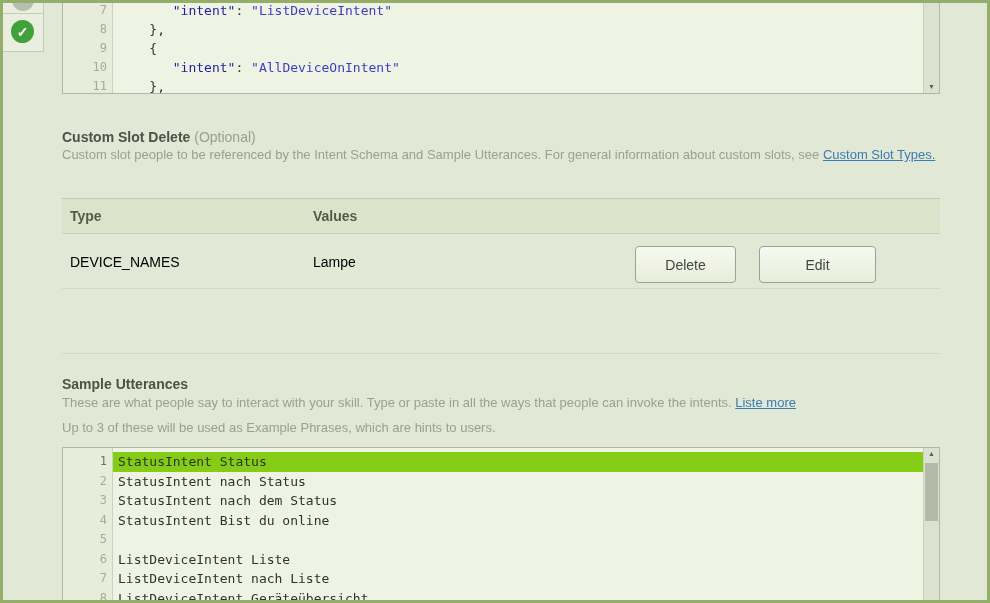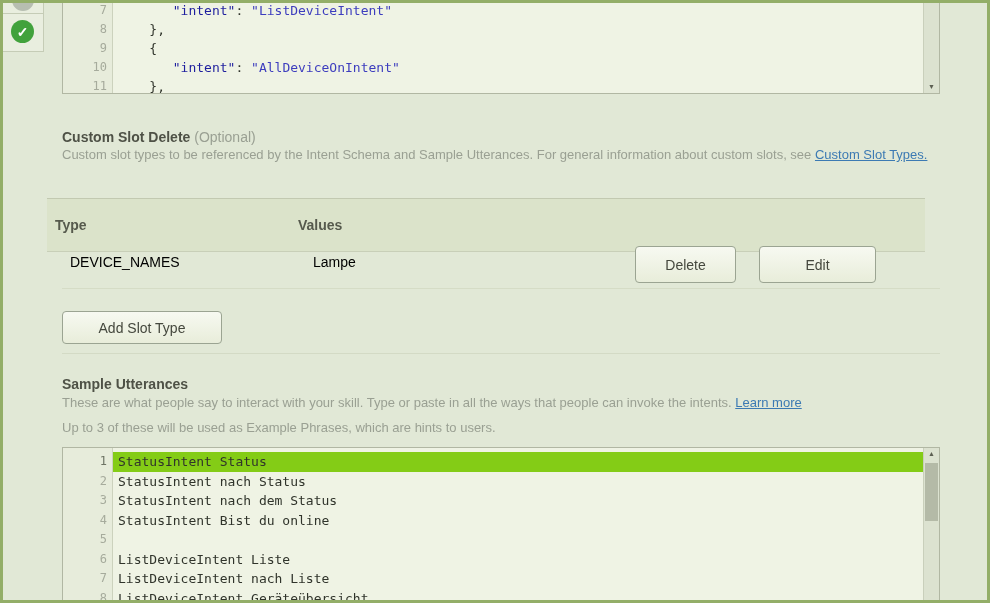--- a/index.html
+++ b/index.html
@@ -90,41 +90,40 @@
     <div class="scroll-track">
       <span class="scroll-arrow" style="bottom:1px;">▼</span>
     </div>
   </div>
 
   <div class="sec-title" style="left:59px;top:126px;">
     <span>Custom Slot Delete</span>
     <span class="opt">(Optional)</span>
   </div>
   <div class="desc" style="left:59px;top:144px;">
-    <span>Custom slot types to be referenced by the Intent Schema and Sample Utterances. For general information about custom slots, see </span><span class="lnk">Custom Slot Types.</span>
+    <span>Custom slot people to be referenced by the Intent Schema and Sample Utterances. For general information about custom slots, see </span><span class="lnk">Custom Slot Types.</span>
   </div>
 
-  <div class="tbl-head" style="left:44px;top:195px;width:878px;height:54px;">
+  <div class="tbl-head" style="left:59px;top:195px;width:878px;height:36px;">
     <div class="cell hd" style="left:8px;">Type</div>
     <div class="cell hd" style="left:251px;">Values</div>
   </div>
   <div class="tbl-row" style="left:59px;top:233px;width:878px;height:53px;">
     <div class="cell bd" style="left:8px;">DEVICE_NAMES</div>
     <div class="cell bd" style="left:251px;">Lampe</div>
   </div>
   <div class="btn" style="left:756px;top:243px;width:117px;height:37px;">Edit</div>
   <div class="btn" style="left:632px;top:243px;width:101px;height:37px;">Delete</div>
 
-  <div class="btn" style="left:59px;top:308px;width:160px;height:33px;">Add Slot Type</div>
 
   <div class="hrule" style="left:59px;top:350px;width:878px;"></div>
 
   <div class="sec-title" style="left:59px;top:373px;">Sample Utterances</div>
   <div class="desc" style="left:59px;top:392px;">
-    <span>These are what people say to interact with your skill. Type or paste in all the ways that people can invoke the intents. </span><span class="lnk">Learn more</span>
+    <span>These are what people say to interact with your skill. Type or paste in all the ways that people can invoke the intents. </span><span class="lnk">Liste more</span>
   </div>
   <div class="desc" style="left:59px;top:417px;">Up to 3 of these will be used as Example Phrases, which are hints to users.</div>
 
   <div class="editor" style="left:59px;top:444px;width:878px;height:162px;">
     <div class="gutter-bg"></div>
     <div class="lines" style="top:4px;">
       <div class="ed-line tall active">
         <span class="ln">1</span>
         <span class="code">StatusIntent Status</span>
       </div>

